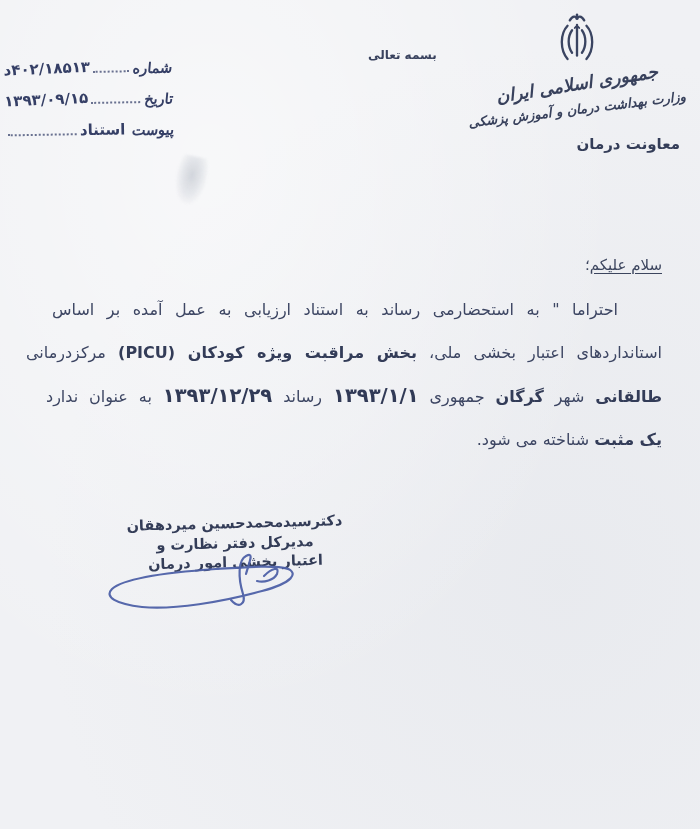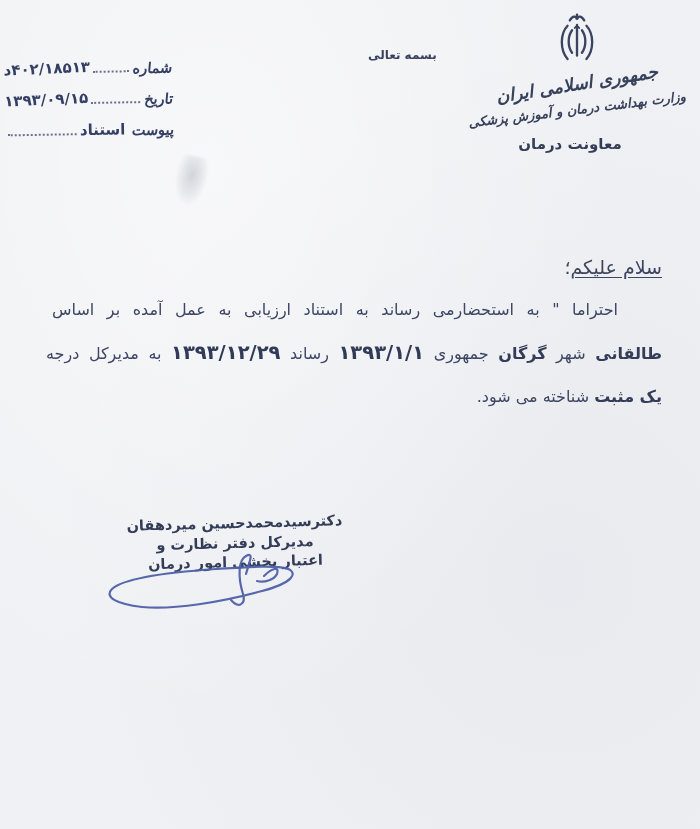--- a/index.html
+++ b/index.html
@@ -26,33 +26,33 @@
   .ref-label{font-style:italic;white-space:nowrap;transform:skewX(8deg);}
   .ref-dots{flex:1;border-bottom:2px dotted rgba(58,68,110,.75);margin:0 3px 4px 3px;min-width:8px;}
   .ref-value{white-space:nowrap;font-size:15px;transform:rotate(-1.5deg);letter-spacing:.5px;}
   
   .bismillah{position:absolute;left:368px;top:48px;font-size:12px;font-weight:700;direction:rtl;color:#39425e;}
   
   .header-right{position:absolute;left:460px;top:12px;width:234px;text-align:center;direction:rtl;}
   .emblem{display:block;margin:0 auto;}
   .gov1{font-size:17.5px;font-weight:700;font-style:italic;transform:rotate(-9deg);margin-top:2px;white-space:nowrap;color:#38415c;}
   .gov2{font-size:13px;font-weight:700;font-style:italic;transform:rotate(-7deg);margin-top:8px;white-space:nowrap;color:#38415c;}
-  .dept{font-size:15px;font-weight:700;margin-top:18px;margin-right:14px;color:#343d58;}
+  .dept{font-size:15px;font-weight:700;margin-top:18px;margin-right:14px;color:#343d58;text-align:right;}
   
   .smudge{
     position:absolute;left:176px;top:156px;width:30px;height:48px;
     background:radial-gradient(ellipse at 50% 40%, rgba(120,130,150,.30), rgba(120,130,150,.10) 55%, transparent 75%);
     filter:blur(1px);transform:rotate(12deg);
   }
   
   .recipient{
     position:absolute;left:40px;right:38px;top:210px;
     direction:rtl;text-align:right;font-size:17px;font-weight:800;color:#333c58;
   }
-  .salutation{position:absolute;right:38px;top:256px;direction:rtl;font-size:19px;color:#3c455e;}
+  .salutation{position:absolute;right:38px;top:256px;direction:rtl;font-size:15px;color:#3c455e;}
   .salutation .uline{text-decoration:underline;text-underline-offset:3px;}
   .para{
     position:absolute;left:26px;right:38px;top:288px;
     direction:rtl;font-size:16px;line-height:43px;color:#3d4663;
   }
   .pline{text-align:justify;text-align-last:justify;}
   .l1{text-indent:44px;padding-left:26px;}
   .l3{padding-left:20px;}
   .l4{text-align-last:right;}
   .b{font-weight:800;color:#333c58;}
@@ -114,22 +114,25 @@
 
   <div class="smudge"></div>
 
 
   <div class="salutation">
     <span class="uline">سلام علیکم</span><span>؛</span>
   </div>
 
   <div class="para">
     <div class="pline l1">احتراما " به استحضارمی رساند به استناد ارزیابی به عمل آمده بر اساس</div>
+    <div class="pline l2">
+      <span>استانداردهای اعتبار بخشی ملی، </span><span class="b">بخش مراقبت ویژه کودکان (PICU)</span><span> مرکزدرمانی</span>
+    </div>
     <div class="pline l3">
-      <span class="b">طالقانی</span><span> شهر </span><span class="b">گرگان</span><span> جمهوری </span><span class="date">۱۳۹۳/۱/۱</span><span> رساند </span><span class="date">۱۳۹۳/۱۲/۲۹</span><span> به مدیرکل درجه</span>
+      <span class="b">طالقانی</span><span> شهر </span><span class="b">گرگان</span><span> جمهوری </span><span class="date">۱۳۹۳/۱/۱</span><span> رساند </span><span class="date">۱۳۹۳/۱۲/۲۹</span><span> به عنوان ندارد</span>
     </div>
     <div class="pline l4">
       <span class="b">یک مثبت</span><span> شناخته می شود.</span>
     </div>
   </div>
 
   <div class="sig">
     <div>دکترسیدمحمدحسین میردهقان</div>
     <div>مدیرکل دفتر نظارت و</div>
     <div>اعتبار بخشی امور درمان</div>

